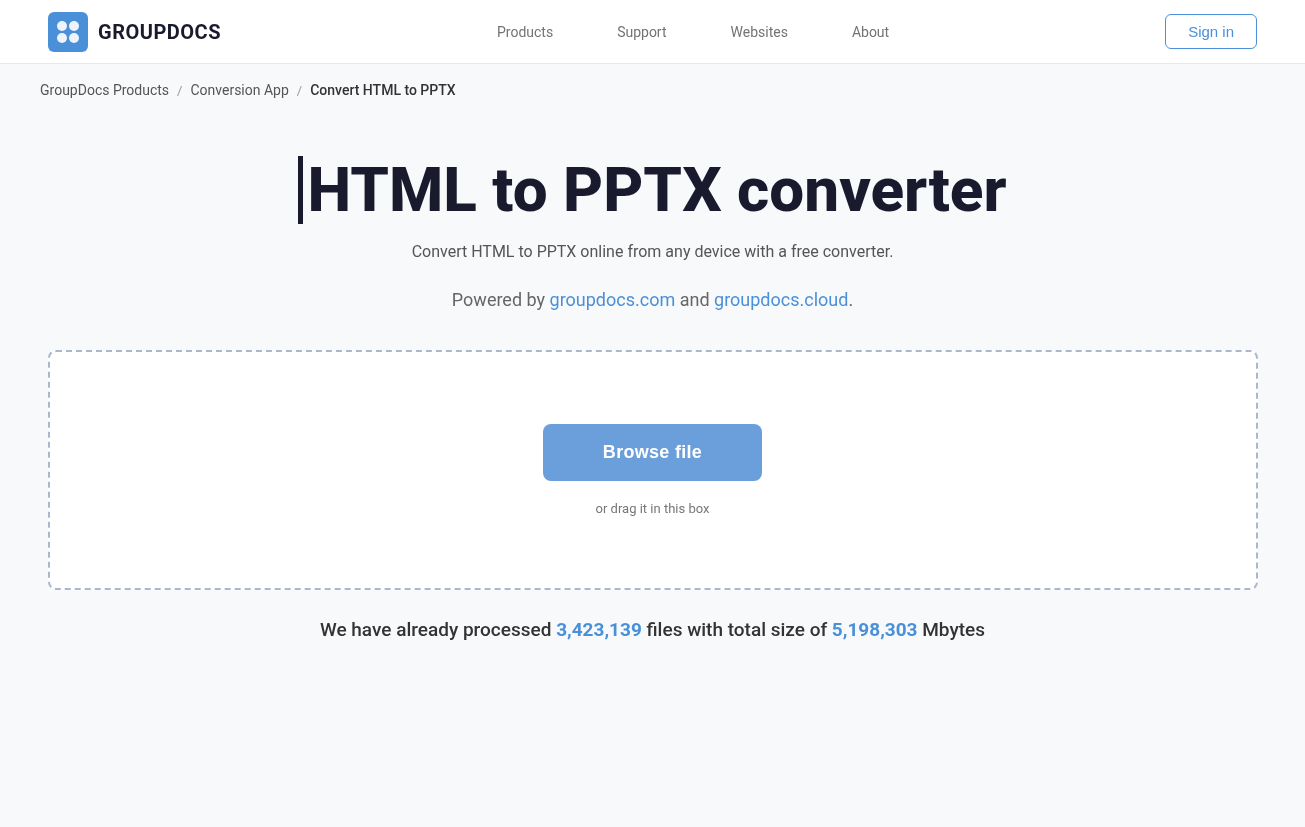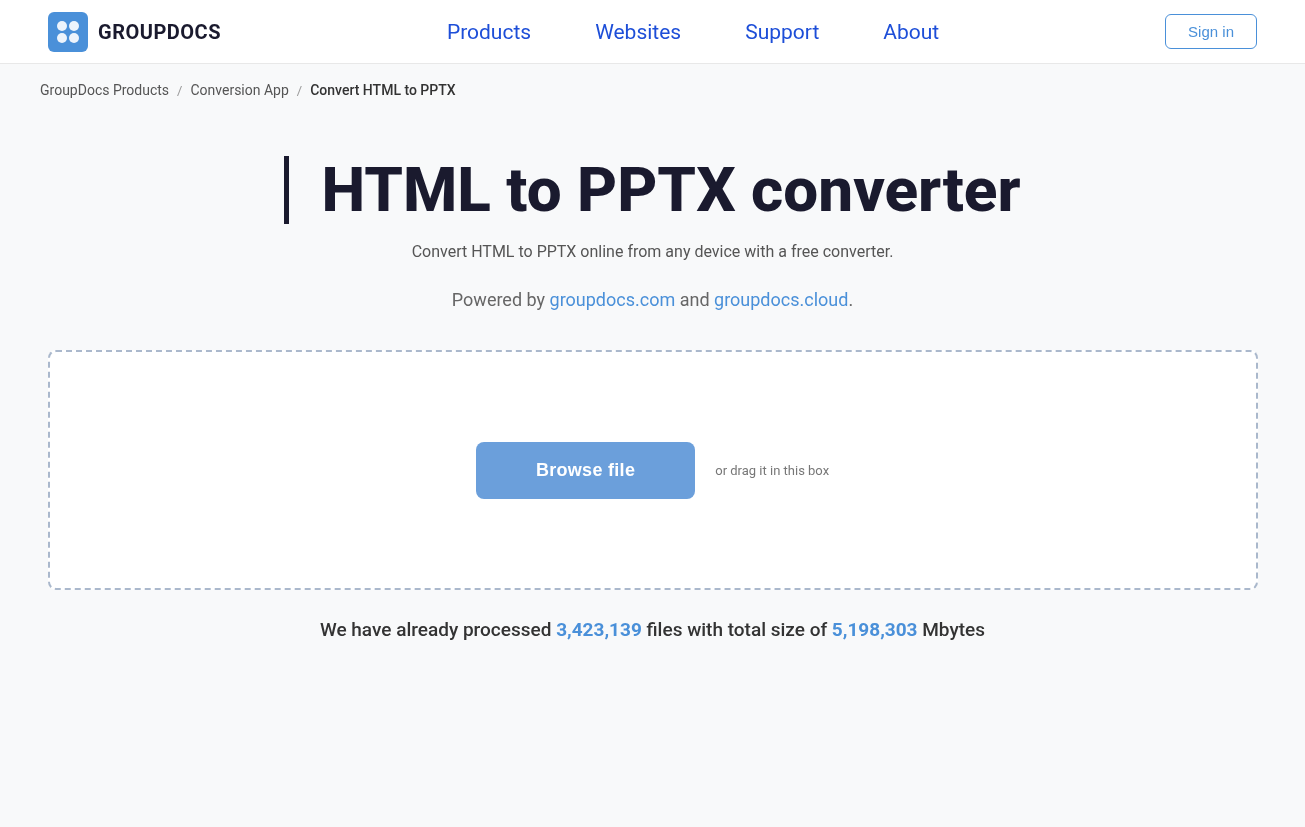--- a/index.html
+++ b/index.html
@@ -48,22 +48,22 @@
 
     nav {
       display: flex;
       align-items: center;
       gap: 0;
       margin: 0 auto;
     }
 
     .nav-item {
       padding: 0 32px;
-      font-size: 21px;
-      color: #1d4ed8;
+      font-size: 14px;
+      color: #737373;
       cursor: pointer;
       height: 64px;
       display: flex;
       align-items: center;
       text-decoration: none;
     }
 
     .signin-btn {
       border: 1.5px solid #4a90d9;
       color: #4a90d9;
@@ -110,21 +110,21 @@
     }
 
     .page-title {
       font-size: 62px;
       font-weight: 800;
       color: #1a1a2e;
       text-align: center;
       margin-bottom: 18px;
       line-height: 1.1;
       border-left: 5px solid #1a1a2e;
-      padding-left: 32px;
+      padding-left: 4px;
     }
 
     .page-subtitle {
       font-size: 16px;
       color: #555;
       text-align: center;
       margin-bottom: 28px;
     }
 
     .powered-by {
@@ -140,21 +140,21 @@
     }
 
     
     .upload-box {
       width: 1210px;
       min-height: 240px;
       border: 2px dashed #aab8cc;
       border-radius: 8px;
       background: #fff;
       display: flex;
-      flex-direction: row;
+      flex-direction: column;
       align-items: center;
       justify-content: center;
       gap: 20px;
       margin-bottom: 28px;
     }
 
     .browse-btn {
       background: #6b9fdb;
       color: #fff;
       border: none;
@@ -208,22 +208,22 @@
       <circle cx="14" cy="14" r="5" fill="white" opacity="0.9"></circle>
       <circle cx="26" cy="14" r="5" fill="white" opacity="0.9"></circle>
       <circle cx="14" cy="26" r="5" fill="white" opacity="0.9"></circle>
       <circle cx="26" cy="26" r="5" fill="white" opacity="0.9"></circle>
     </svg>
     <span class="logo-text">GROUPDOCS</span>
   </div>
 
   <nav>
     <a class="nav-item">Products</a>
+    <a class="nav-item">Support</a>
     <a class="nav-item">Websites</a>
-    <a class="nav-item">Support</a>
     <a class="nav-item">About</a>
   </nav>
 
   <button class="signin-btn">Sign in</button>
 </header>
 
 <div class="breadcrumb">
   <a class="breadcrumb-link">GroupDocs Products</a>
   <span class="breadcrumb-separator">/</span>
   <a class="breadcrumb-link">Conversion App</a>

